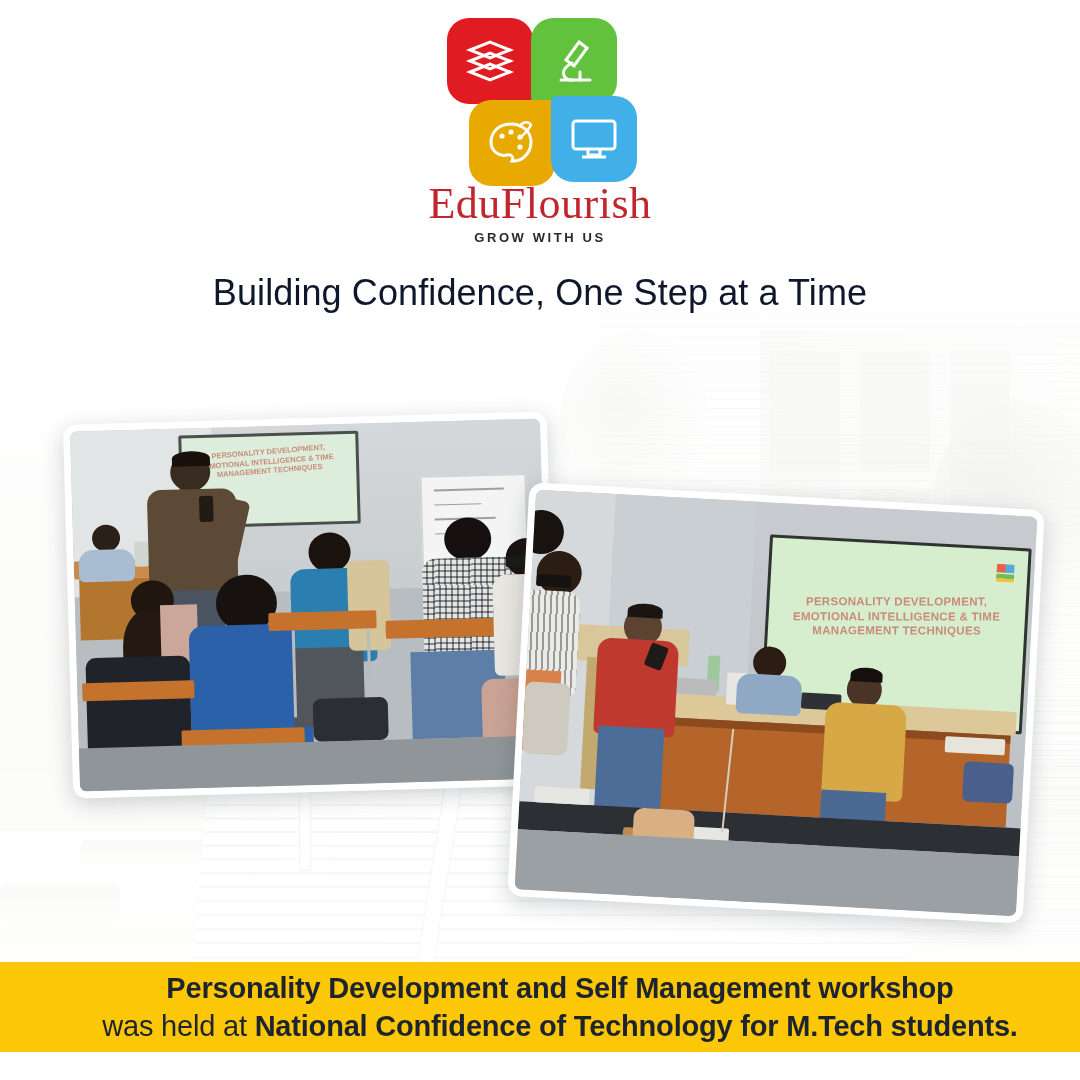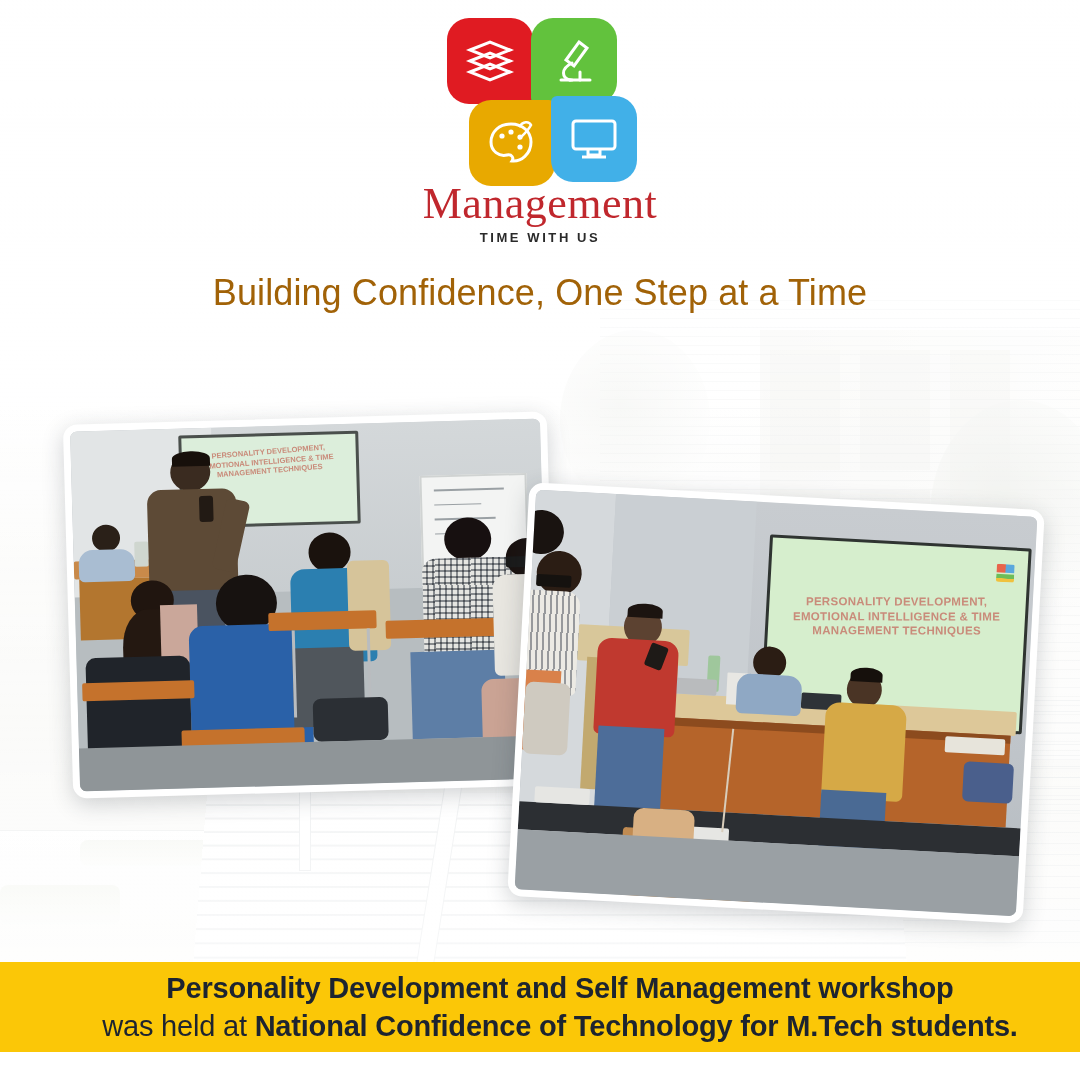--- a/index.html
+++ b/index.html
@@ -99,21 +99,21 @@
     font-size:13px;font-weight:bold;letter-spacing:2.6px;color:#2a2a2a;margin-top:4px;
   }
 
   
   .head{position:absolute;left:0;right:0;top:258px;text-align:center;}
   .title{
     font-size:62px;font-weight:bold;color:#16527a;letter-spacing:-.5px;line-height:1.05;
     font-family:"Liberation Sans", sans-serif;
   }
   .subtitle{
-    margin-top:14px;font-size:36px;color:#a16207;font-weight:500;letter-spacing:.1px;
+    margin-top:14px;font-size:36px;color:#0f172a;font-weight:500;letter-spacing:.1px;
     font-family:"Liberation Sans", sans-serif;
   }
 
   
   .photo{
     position:absolute;border:7px solid #ffffff;border-radius:14px;overflow:hidden;
     box-shadow:0 6px 22px rgba(40,50,60,.22);
     background:#cfd3d6;
   }
   .photo-left{
@@ -223,22 +223,22 @@
         <svg width="52" height="44" viewBox="0 0 52 44">
           <g fill="none" stroke="#ffffff" stroke-width="3" stroke-linejoin="round">
             <rect x="5" y="4" width="42" height="28" rx="3"></rect>
             <path d="M20 32 L20 38 L32 38 L32 32"></path>
             <path d="M14 40 L38 40"></path>
           </g>
         </svg>
       </div>
     </div>
 
-    <div class="logo-name">Management</div>
-    <div class="logo-tag">TIME WITH US</div>
+    <div class="logo-name">EduFlourish</div>
+    <div class="logo-tag">GROW WITH US</div>
   </div>
 
   <div class="head">
     <div class="subtitle">Building Confidence, One Step at a Time</div>
   </div>
 
   <div class="photo photo-left">
     <div class="scene">
 
       <div class="wall" style="left:0;top:0;width:100%;height:100%;background:linear-gradient(180deg,#d4d8da 0%,#c6cbce 55%,#b9bfc2 100%);"></div>

